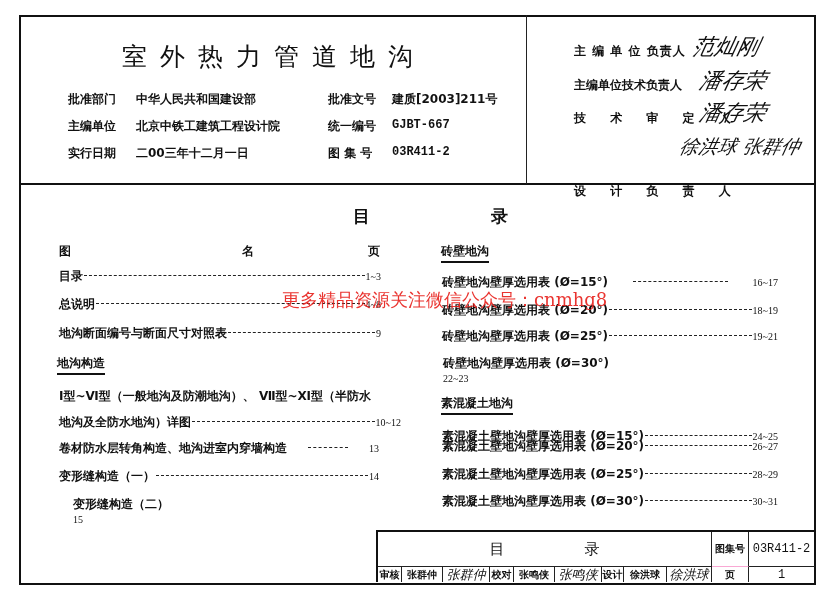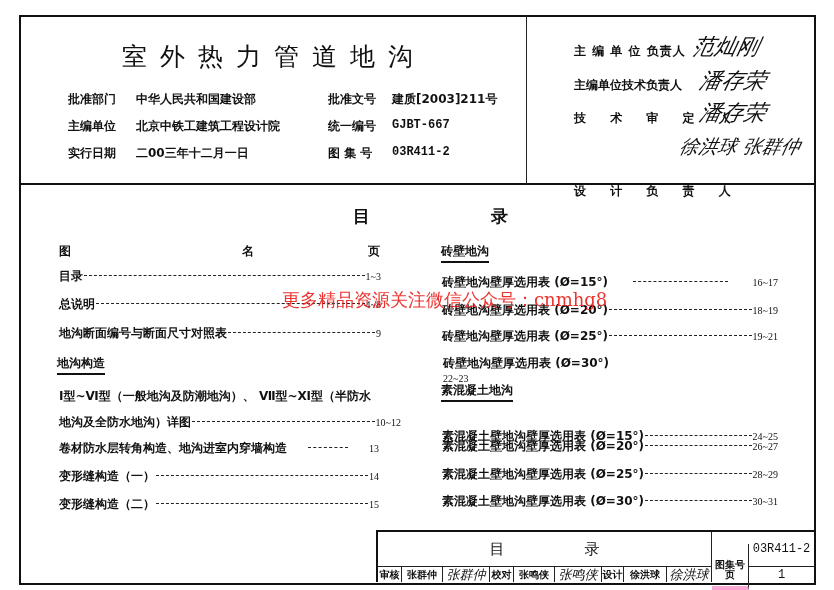--- a/index.html
+++ b/index.html
@@ -105,21 +105,21 @@
 <div class="row" style="left:59px; top:440px; width:320px;gap:20px;">
   <span>卷材防水层转角构造、地沟进室内穿墙构造</span>
   <span class="leader"></span>
   <span class="pg">13</span>
 </div>
 <div class="row" style="left:59px; top:468px; width:320px;">
   <span>变形缝构造（一）</span>
   <span class="leader"></span>
   <span class="pg">14</span>
 </div>
-<div class="row" style="left:59px; top:496px; width:320px;">
+<div class="row" style="left:72px; top:496px; width:320px;flex-direction:column;">
   <span>变形缝构造（二）</span>
   <span class="leader"></span>
   <span class="pg">15</span>
 </div>
 
 <div class="sec" style="left:441px; top:243px;">砖壁地沟</div>
 <div class="row" style="left:442px; top:274px; width:336px;gap:24px;">
   <span>砖壁地沟壁厚选用表 (Ø=15°)</span>
   <span class="leader"></span>
   <span class="pg">16~17</span>
@@ -133,21 +133,21 @@
   <span>砖壁地沟壁厚选用表 (Ø=25°)</span>
   <span class="leader"></span>
   <span class="pg">19~21</span>
 </div>
 <div class="row" style="left:442px; top:355px; width:336px;flex-direction:column;">
   <span>砖壁地沟壁厚选用表 (Ø=30°)</span>
   <span class="leader"></span>
   <span class="pg">22~23</span>
 </div>
 
-<div class="sec" style="left:441px; top:382px;">素混凝土地沟</div>
+<div class="sec" style="left:441px; top:395px;">素混凝土地沟</div>
 <div class="row" style="left:442px; top:428px; width:336px;">
   <span>素混凝土壁地沟壁厚选用表 (Ø=15°)</span>
   <span class="leader"></span>
   <span class="pg">24~25</span>
 </div>
 <div class="row" style="left:442px; top:438px; width:336px;">
   <span>素混凝土壁地沟壁厚选用表 (Ø=20°)</span>
   <span class="leader"></span>
   <span class="pg">26~27</span>
 </div>
@@ -159,21 +159,21 @@
 <div class="row" style="left:442px; top:493px; width:336px;">
   <span>素混凝土壁地沟壁厚选用表 (Ø=30°)</span>
   <span class="leader"></span>
   <span class="pg">30~31</span>
 </div>
 
 <div class="watermark">更多精品资源关注微信公众号：cnmhg8</div>
 
 <div class="tb">
   <div class="tb-cell tb-title" style="left:0; top:0; width:334px; height:35px; border-bottom:1px solid #222; padding-left:80px;">目录</div>
-  <div class="tb-cell" style="left:334px; top:12px; width:37px; height:46px; border-bottom:4px solid #f9a8d4;">图集号</div>
+  <div class="tb-cell" style="left:334px; top:0; width:37px; height:35px; border-bottom:1px solid #f9a8d4;">图集号</div>
   <div class="tb-cell tb-num" style="left:371px; top:0; width:67px; height:35px; border-bottom:1px solid #222; border-right:2px solid #111;">03R411-2</div>
 
   <div class="tb-cell" style="left:0; top:35px; width:24px; height:15px;">审核</div>
   <div class="tb-cell" style="left:24px; top:35px; width:41px; height:15px;">张群仲</div>
   <div class="tb-cell tb-sig" style="left:65px; top:35px; width:47px; height:15px;">张群仲</div>
   <div class="tb-cell" style="left:112px; top:35px; width:24px; height:15px;">校对</div>
   <div class="tb-cell" style="left:136px; top:35px; width:41px; height:15px;">张鸣侠</div>
   <div class="tb-cell tb-sig" style="left:177px; top:35px; width:47px; height:15px;">张鸣侠</div>
   <div class="tb-cell" style="left:224px; top:35px; width:22px; height:15px;">设计</div>
   <div class="tb-cell" style="left:246px; top:35px; width:43px; height:15px;">徐洪球</div>

